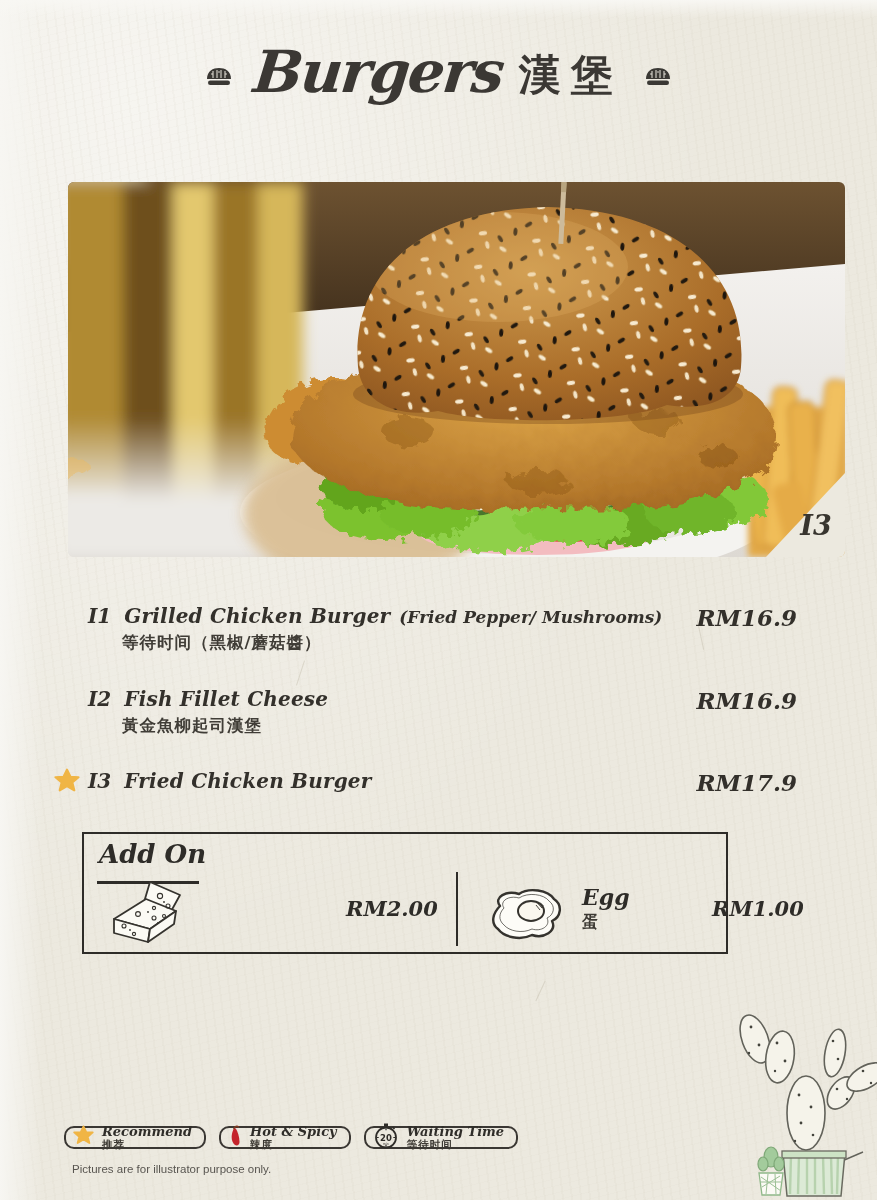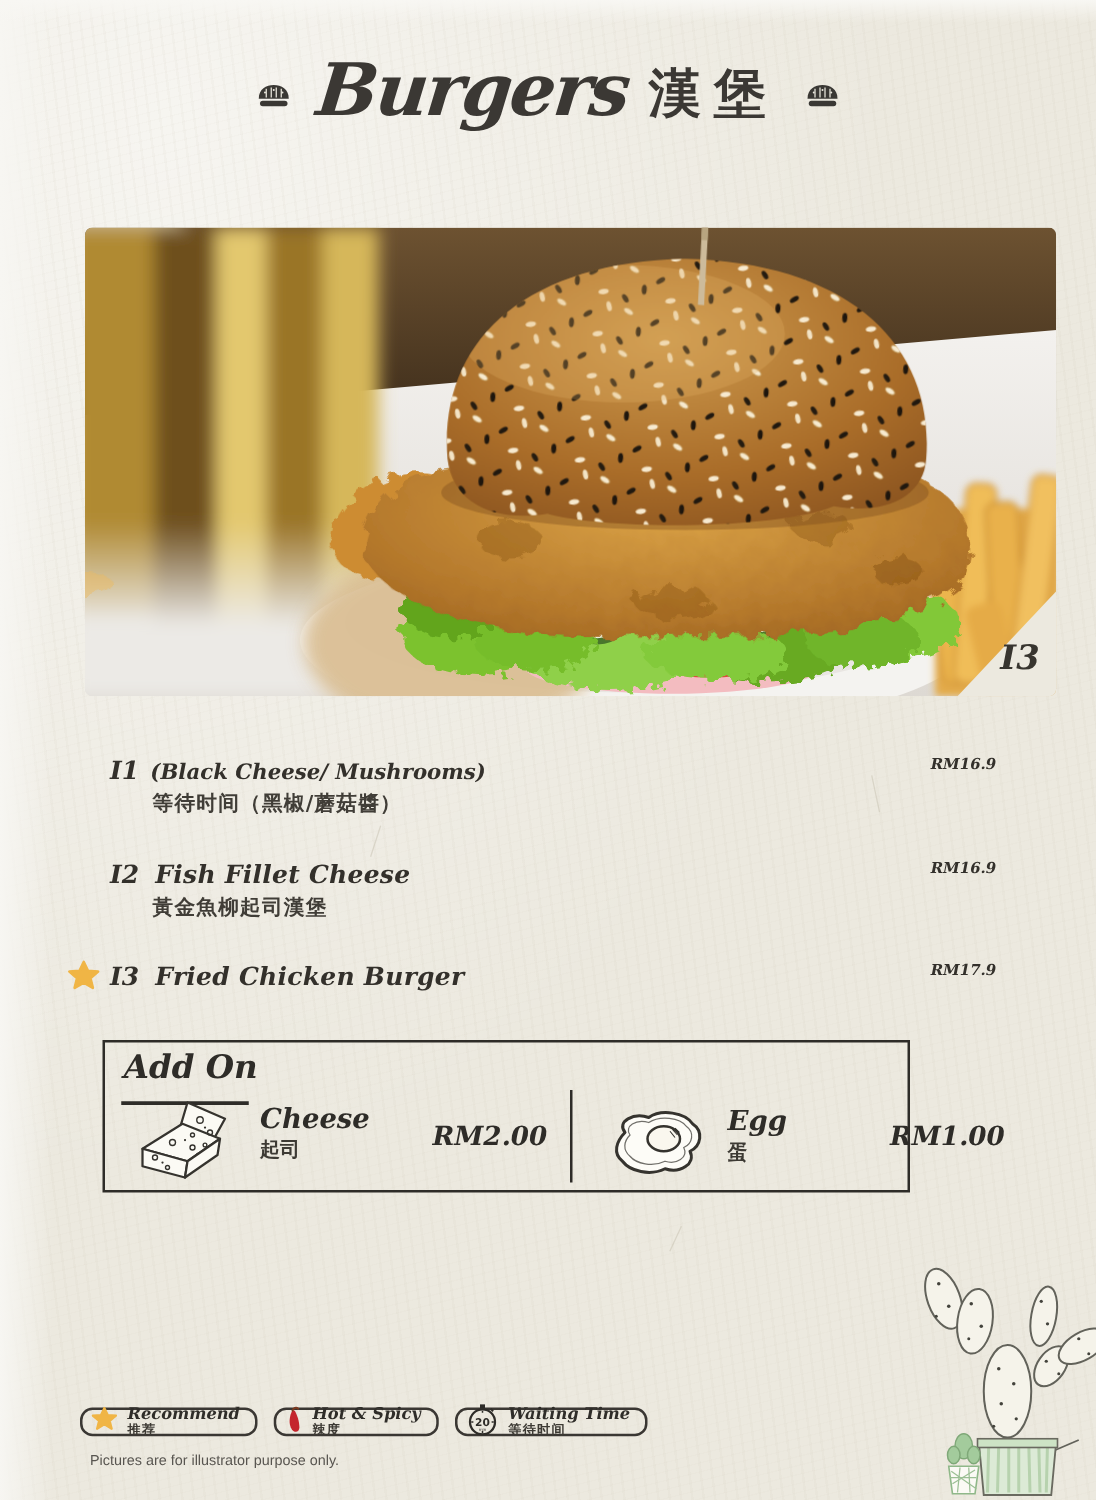--- a/index.html
+++ b/index.html
@@ -53,21 +53,21 @@
 
   
   .menu-item { position:absolute; left:88px; width:709px; }
   .mi-1 { top:604px; } .mi-2 { top:687px; } .mi-3 { top:769px; }
   .mi-line1 { display:flex; align-items:baseline; gap:13px; white-space:nowrap;
               font-style:italic; font-weight:bold; color:#33302b; }
   .mi-code { font-size:20px; }
   .mi-name { font-size:20px; letter-spacing:.2px; }
   .mi-note { font-size:17px; margin-left:-4px; }
   .mi-price { position:absolute; right:0; top:0;
-              font-size:12px; font-style:italic; font-weight:bold; color:#33302b; }
+              font-size:23px; font-style:italic; font-weight:bold; color:#33302b; }
   .mi-cn { margin-left:34px; margin-top:4px; font-size:16.5px; font-weight:600;
            color:#403d37; font-family:"DejaVu Sans", sans-serif; letter-spacing:1px; }
   .mi-star { position:absolute; left:-34px; top:-1px; }
 
   
   .addon {
     position:absolute; left:82px; top:832px; width:646px; height:122px;
     border:2px solid #2e2c28;
   }
   .addon-title { position:absolute; left:15px; top:5px;
@@ -270,21 +270,22 @@
       </g>
 
       <polygon points="698,375 777,375 777,291" fill="#ece9df"></polygon>
       <text x="748" y="353" text-anchor="middle" font-family="DejaVu Serif, serif" font-style="italic" font-weight="bold" font-size="27" fill="#38352f">I3</text>
     </svg>
   </div>
 
   <div class="menu-item mi-1">
     <div class="mi-line1">
       <span class="mi-code">I1</span>
-      <span class="mi-note">(Black Cheese/ Mushrooms)</span>
+      <span class="mi-name">Grilled Chicken Burger</span>
+      <span class="mi-note">(Fried Pepper/ Mushrooms)</span>
     </div>
     <div class="mi-cn">等待时间（黑椒/蘑菇醬）</div>
     <div class="mi-price">RM16.9</div>
   </div>
 
   <div class="menu-item mi-2">
     <div class="mi-line1">
       <span class="mi-code">I2</span>
       <span class="mi-name">Fish Fillet Cheese</span>
     </div>
@@ -328,24 +329,20 @@
             <circle cx="30" cy="56" r="1.6"></circle>
         </g>
         <g fill="#35332e">
           <circle cx="60" cy="24" r="0.9"></circle>
             <circle cx="44" cy="34" r="0.9"></circle>
             <circle cx="26" cy="52" r="0.9"></circle>
             <circle cx="54" cy="45" r="0.9"></circle>
         </g>
       </svg>
     </span>
-    <div class="ad-text cheese">
-      <div class="ad-name">Cheese</div>
-      <div class="ad-cn">起司</div>
-    </div>
     <div class="ad-price cheese">RM2.00</div>
 
     <div class="addon-divider"></div>
 
     <span class="ad-icon egg">
       <svg width="82" height="56" viewBox="0 0 82 56">
         <path d="M14,20 C7,11 21,4 33,8 C43,1 62,4 68,13 C77,19 75,31 66,35 C71,45 58,53 46,49 C34,55 18,51 12,43 C4,37 7,27 14,20 Z" fill="#fdfcf7" stroke="#35332e" stroke-width="2.4" stroke-linejoin="round"></path>
         <path d="M18,22 C13,15 23,9 33,12 C42,6 58,8 63,15 C70,20 68,29 61,32 C65,40 55,46 46,43 C36,48 23,45 18,39 C12,34 13,27 18,22 Z" fill="none" stroke="#35332e" stroke-width="1" opacity="0.7"></path>
         <ellipse cx="45" cy="25" rx="13" ry="10" fill="#faf7ee" stroke="#35332e" stroke-width="2"></ellipse>
         <path d="M50,19 L54,24 M52,17.5 L56,22 M54,16.5 L57.5,20" stroke="#35332e" stroke-width="0.9"></path>

